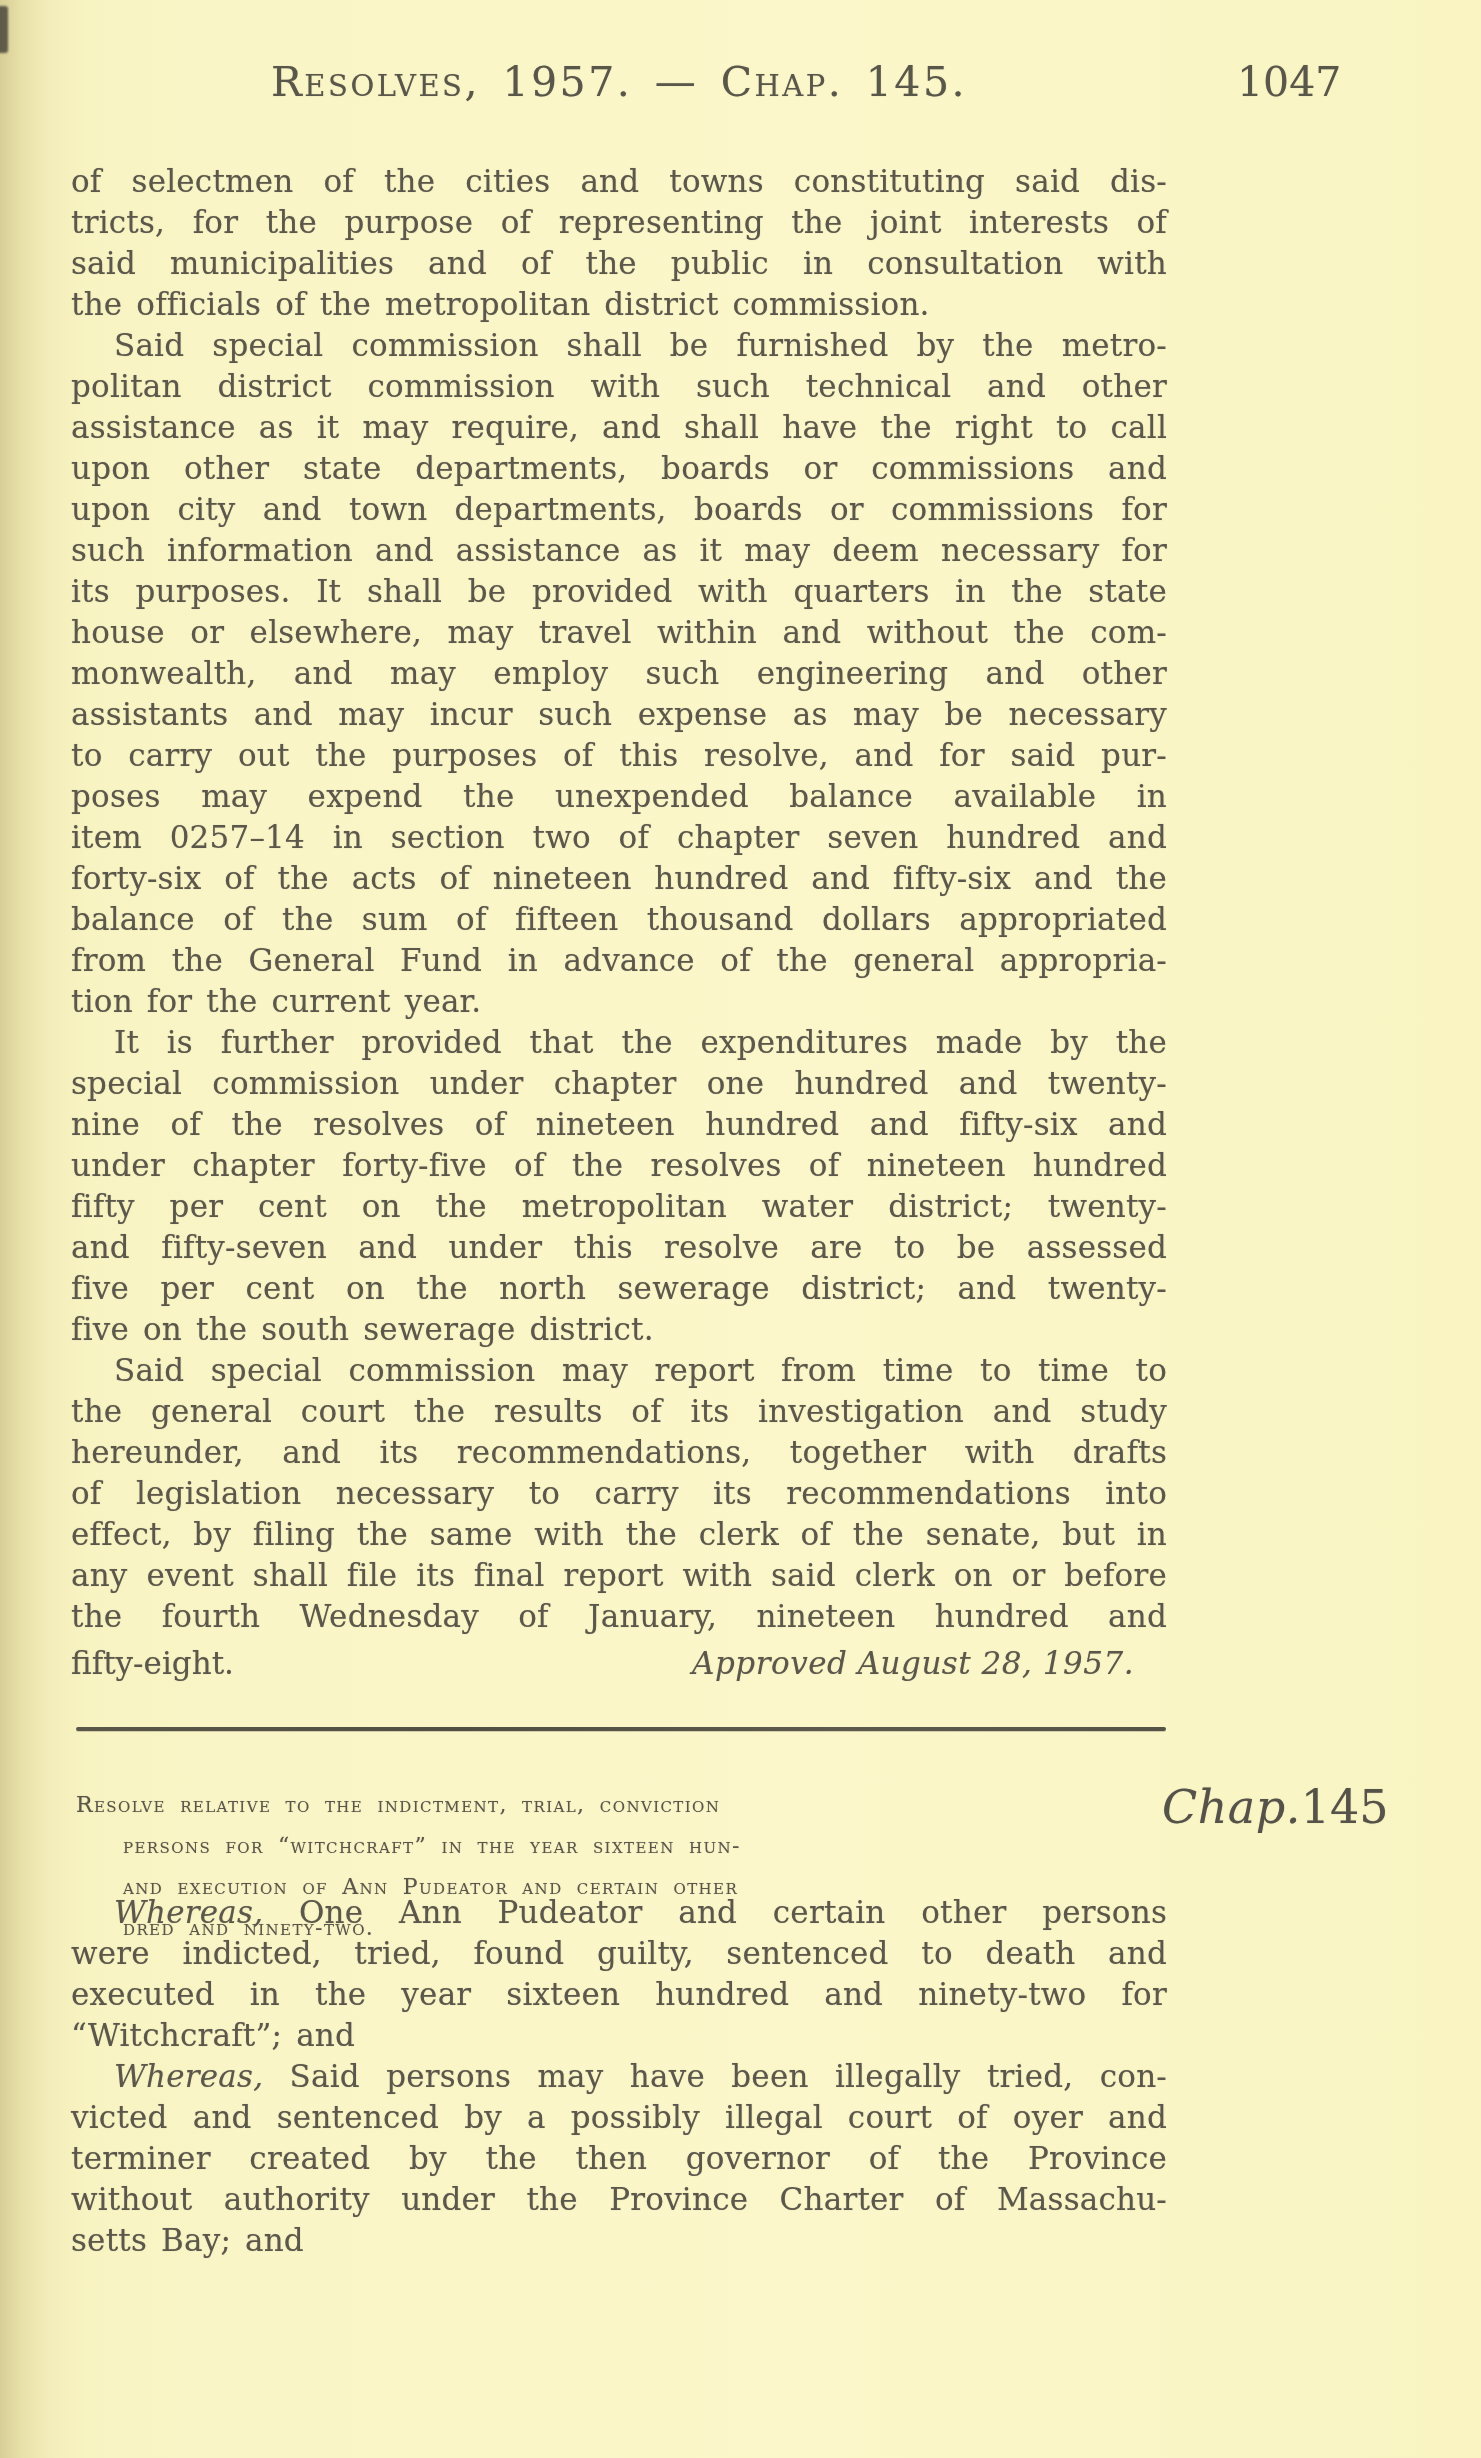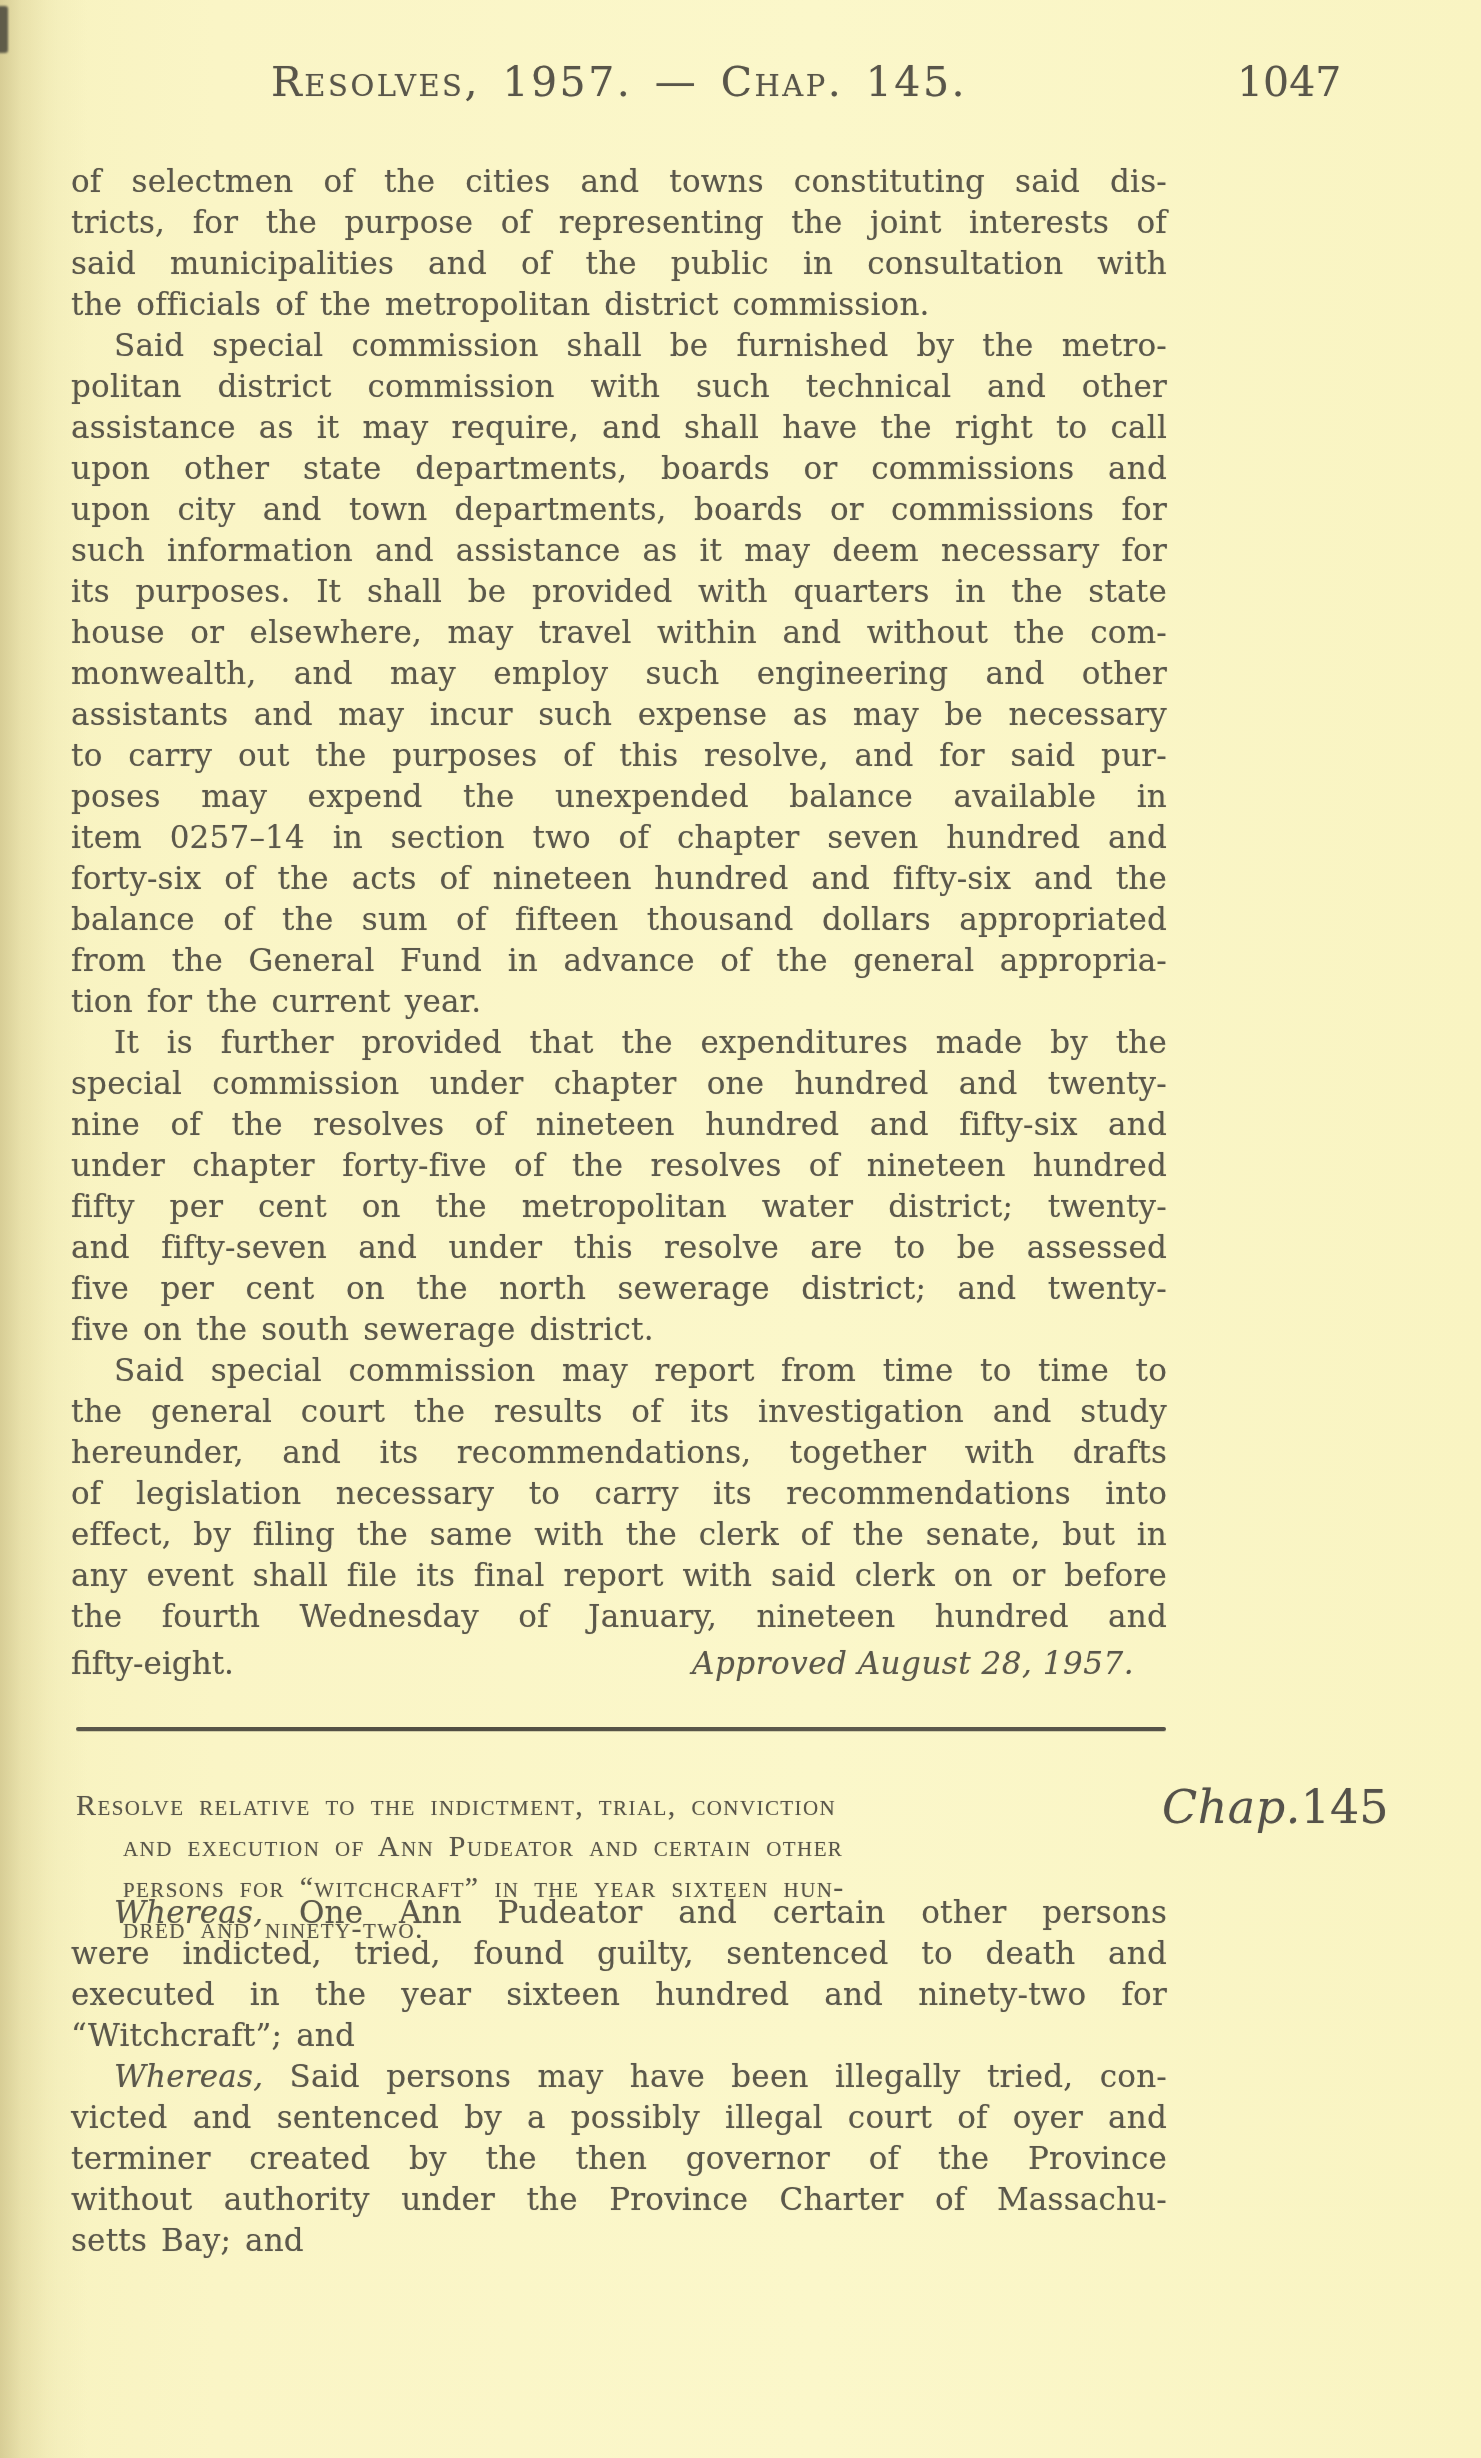--- a/index.html
+++ b/index.html
@@ -62,25 +62,24 @@
   .rule {
     position: absolute; top: 1727px; left: 76px; width: 1090px; height: 3.9px;
     background: linear-gradient(90deg, #5a574a 0%, #514e42 35%, #5d5a4d 70%, #555248 100%);
     border-radius: 2px;
     box-shadow: 0 1px 0 rgba(91,88,75,0.25);
   }
   .heading-block { position: absolute; top: 1784px; left: 76px; width: 1088px; }
   .heading-line {
     height: 41px; line-height: 41px;
     font-variant: small-caps;
-    font-size: 30px;
+    font-size: 22px;
     letter-spacing: 1.4px; word-spacing: 5.9px;
     color: #5a574a;
     white-space: nowrap;
-    font-family: Liberation Serif, serif;
   }
   .heading-line.hang { padding-left: 47px; }
   .chap-label {
     position: absolute; top: 1782px; left: 1162px;
     font-size: 46px; line-height: 51px;
     color: #55524a;
     white-space: nowrap;
   }
   .chap-italic { font-style: italic; letter-spacing: 0.5px; }
   .chap-num { font-style: normal; margin-top: 20px; }
@@ -146,22 +145,22 @@
 
   <div class="approval-line">
     <span>fifty-eight.</span>
     <span class="approved">Approved August 28, 1957.</span>
   </div>
 
   <div class="rule"></div>
 
   <div class="heading-block" id="heading">
       <div class="heading-line">Resolve relative to the indictment, trial, conviction</div>
+      <div class="heading-line hang">persons for “witchcraft” in the year sixteen hun-</div>
       <div class="heading-line hang">and execution of Ann Pudeator and certain other</div>
-      <div class="heading-line hang">persons for “witchcraft” in the year sixteen hun-</div>
       <div class="heading-line hang">dred and ninety-two.</div>
     </div>
 
   <div class="chap-label"><span class="chap-italic">Chap.</span><span class="chap-num">145</span></div>
 
   <div class="body-block" id="section2">
       <div class="paragraph">
         <div class="line jline indent-first"><span class="lead-italic">Whereas,</span> <span>One Ann Pudeator and certain other persons</span></div>
         <div class="line jline">were indicted, tried, found guilty, sentenced to death and</div>
         <div class="line jline">executed in the year sixteen hundred and ninety-two for</div>

